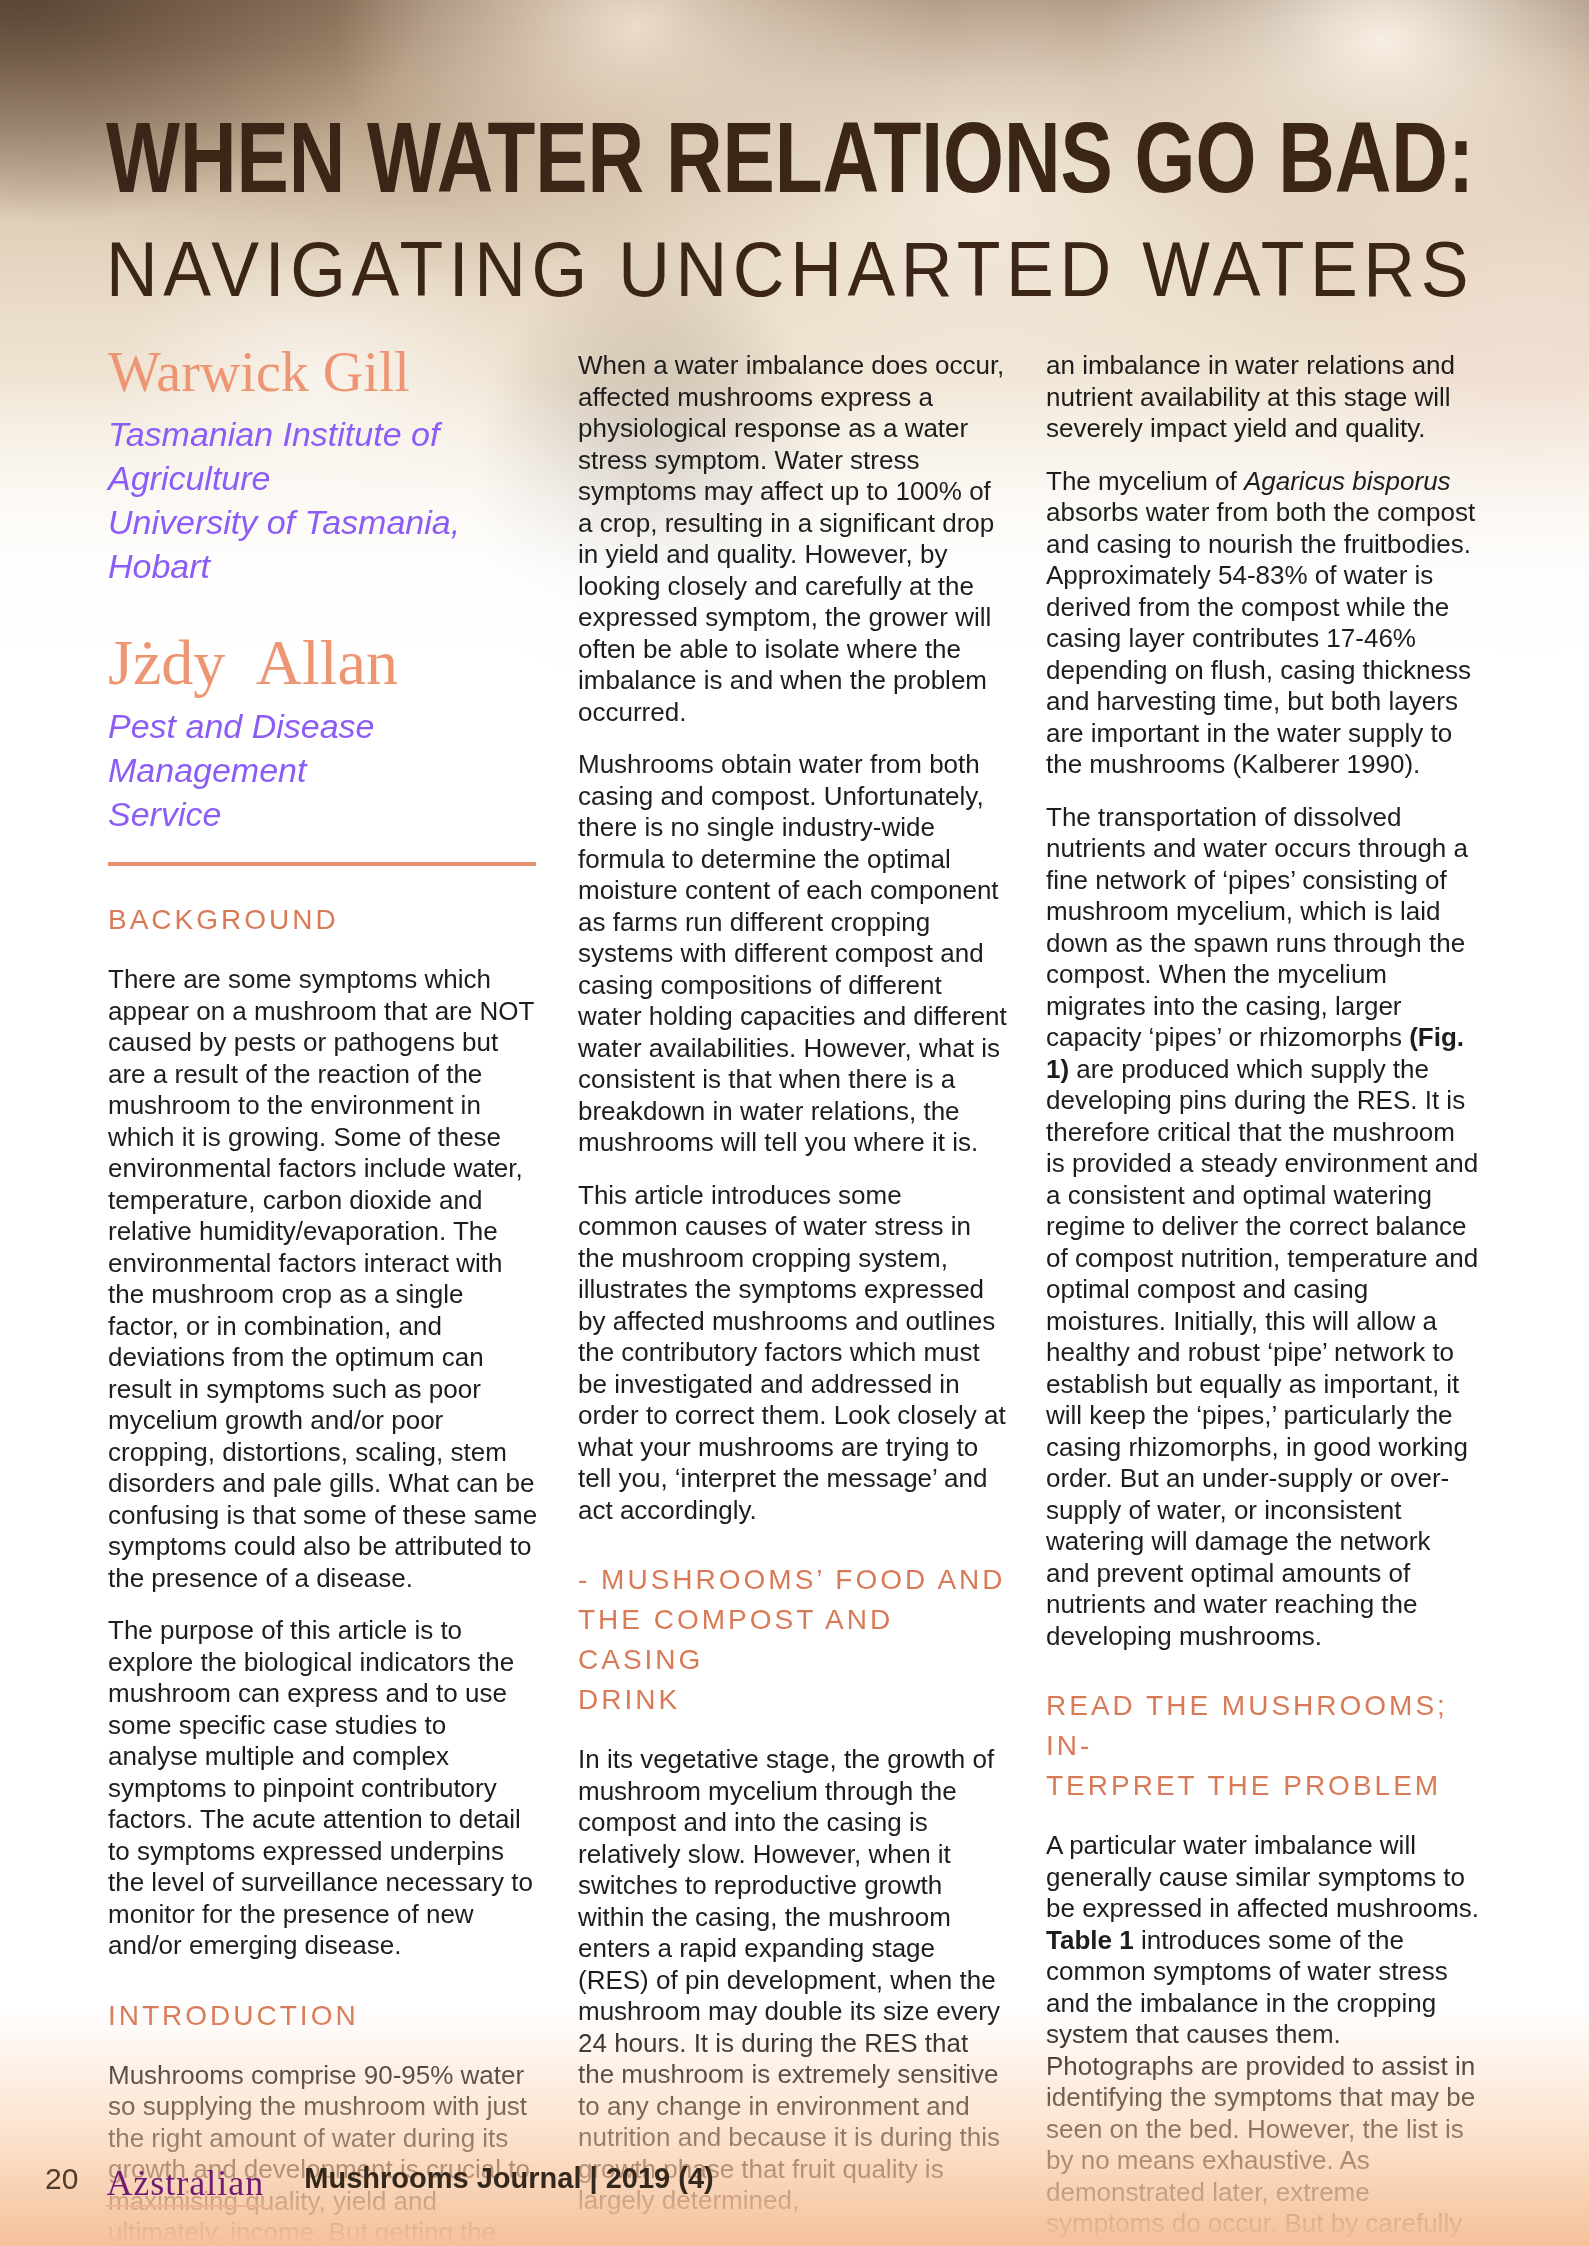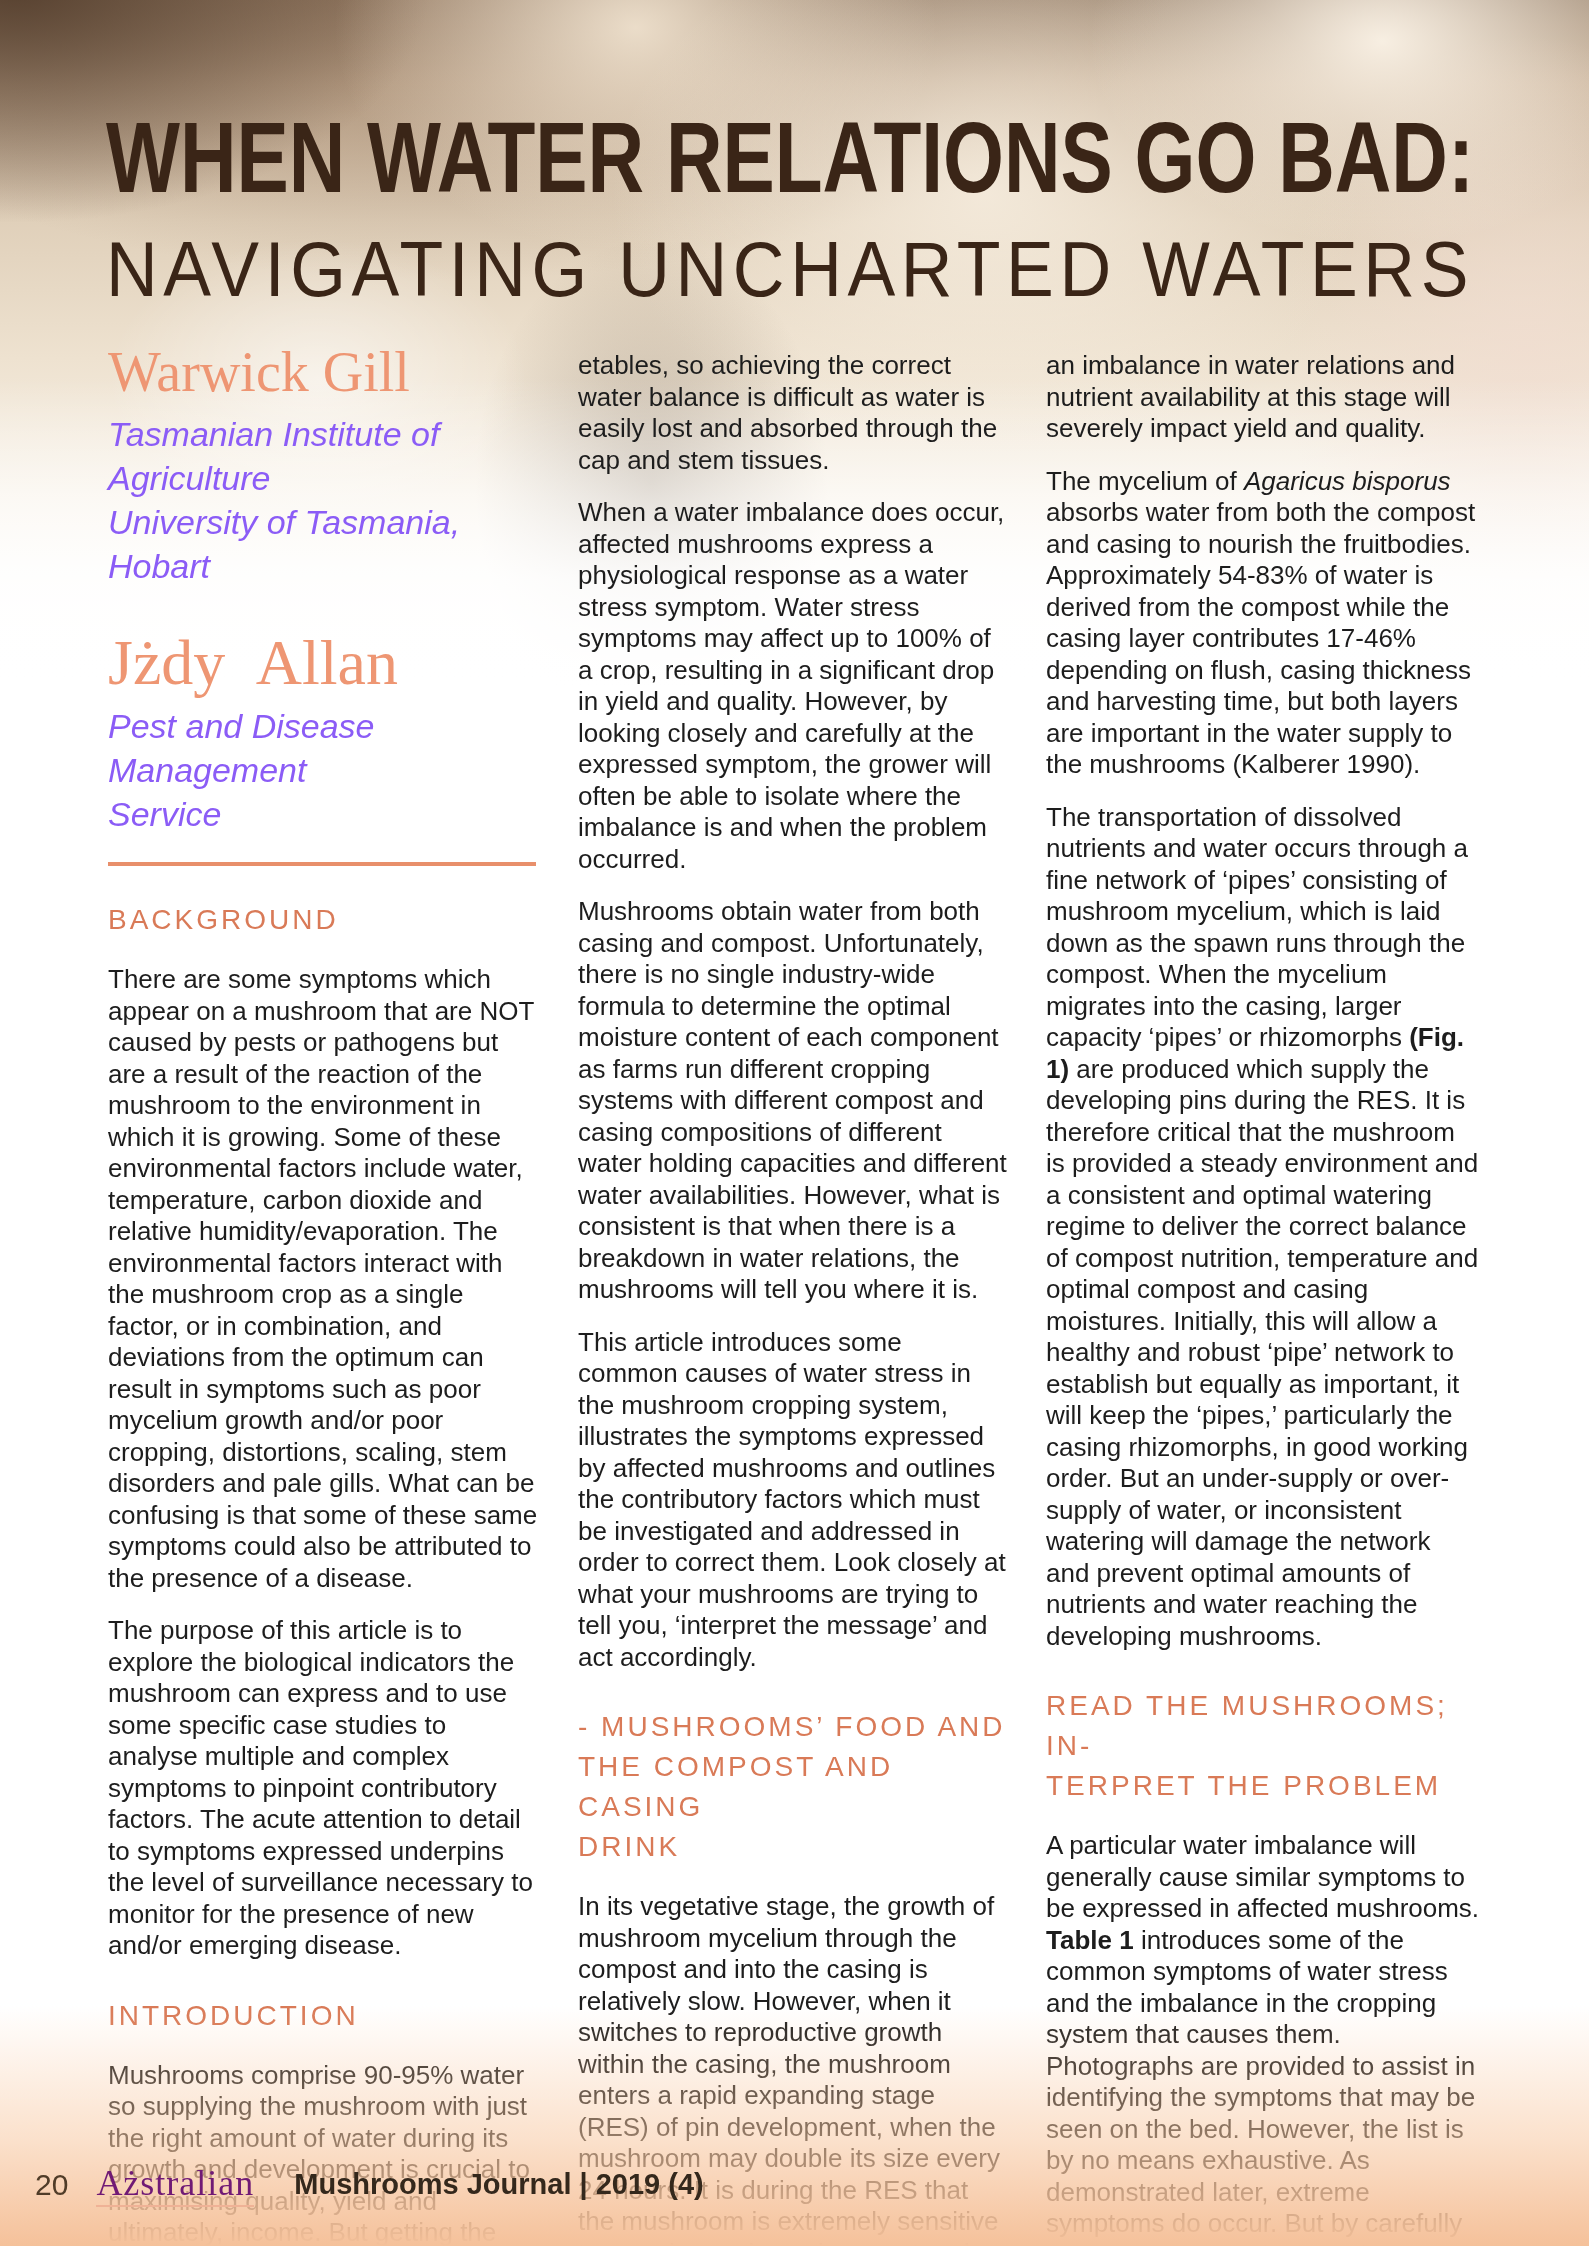--- a/index.html
+++ b/index.html
@@ -64,22 +64,22 @@
 
   .species{ font-style:italic; }
   .bold-ref{ font-weight:700; }
 
   
   .footer-gradient{
     position:absolute; left:0; bottom:0; width:1589px; height:240px;
     background:linear-gradient(180deg, rgba(249,205,168,0) 0%, rgba(248,201,163,0.55) 55%, #f5c19a 100%);
   }
   .footer{
-    position:absolute; left:35px; top:2162px;
-    display:flex; align-items:center; z-index:5;
+    position:absolute; left:45px; top:2162px;
+    display:flex; align-items:flex-start; z-index:5;
   }
   .footer-num{ font-size:30px; color:#503c28; margin-right:28px; }
   .journal-brand{
     font-family:"Liberation Serif", serif; font-size:36px; color:#701a75;
     letter-spacing:1px; border-bottom:2px solid #efb296; padding-bottom:1px; margin-right:8px;
   }
   .journal-title{ font-size:29px; font-weight:700; color:#34281c;margin-left:32px; }
 </style>
 </head>
 <body>
@@ -111,21 +111,20 @@
 
     <p>There are some symptoms which appear on a mushroom that are NOT caused by pests or pathogens but are a result of the reaction of the mushroom to the environment in which it is growing. Some of these environmental factors include water, temperature, carbon dioxide and relative humidity/evaporation. The environmental factors interact with the mushroom crop as a single factor, or in combination, and deviations from the optimum can result in symptoms such as poor mycelium growth and/or poor cropping, distortions, scaling, stem disorders and pale gills. What can be confusing is that some of these same symptoms could also be attributed to the presence of a disease.</p>
     <p>The purpose of this article is to explore the biological indicators the mushroom can express and to use some specific case studies to analyse multiple and complex symptoms to pinpoint contributory factors. The acute attention to detail to symptoms expressed underpins the level of surveillance necessary to monitor for the presence of new and/or emerging disease.</p>
 
     <div class="section-heading">INTRODUCTION</div>
 
     <p>Mushrooms comprise 90-95% water so supplying the mushroom with just the right amount of water during its growth and development is crucial to maximising quality, yield and ultimately, income. But getting the water balance ‘right’ can be difficult. Water relations within a mushroom bed is a complex interplay of compost moisture, casing moisture and atmospheric relative humidity (RH). Mushrooms do not have a waxy layer or protective skin like fruits and other veg-</p>
   </div>
 
   <div class="col col-2">
-    <p>etables, so achieving the correct water balance is difficult as water is easily lost and absorbed through the cap and stem tissues.</p>
     <p>When a water imbalance does occur, affected mushrooms express a physiological response as a water stress symptom. Water stress symptoms may affect up to 100% of a crop, resulting in a significant drop in yield and quality. However, by looking closely and carefully at the expressed symptom, the grower will often be able to isolate where the imbalance is and when the problem occurred.</p>
     <p>Mushrooms obtain water from both casing and compost. Unfortunately, there is no single industry-wide formula to determine the optimal moisture content of each component as farms run different cropping systems with different compost and casing compositions of different water holding capacities and different water availabilities. However, what is consistent is that when there is a breakdown in water relations, the mushrooms will tell you where it is.</p>
     <p>This article introduces some common causes of water stress in the mushroom cropping system, illustrates the symptoms expressed by affected mushrooms and outlines the contributory factors which must be investigated and addressed in order to correct them. Look closely at what your mushrooms are trying to tell you, ‘interpret the message’ and act accordingly.</p>
 
     <div class="section-heading">
       <span>- MUSHROOMS’ FOOD AND</span>
       <span>THE COMPOST AND CASING</span>
       <span>DRINK</span>
     </div>
 

